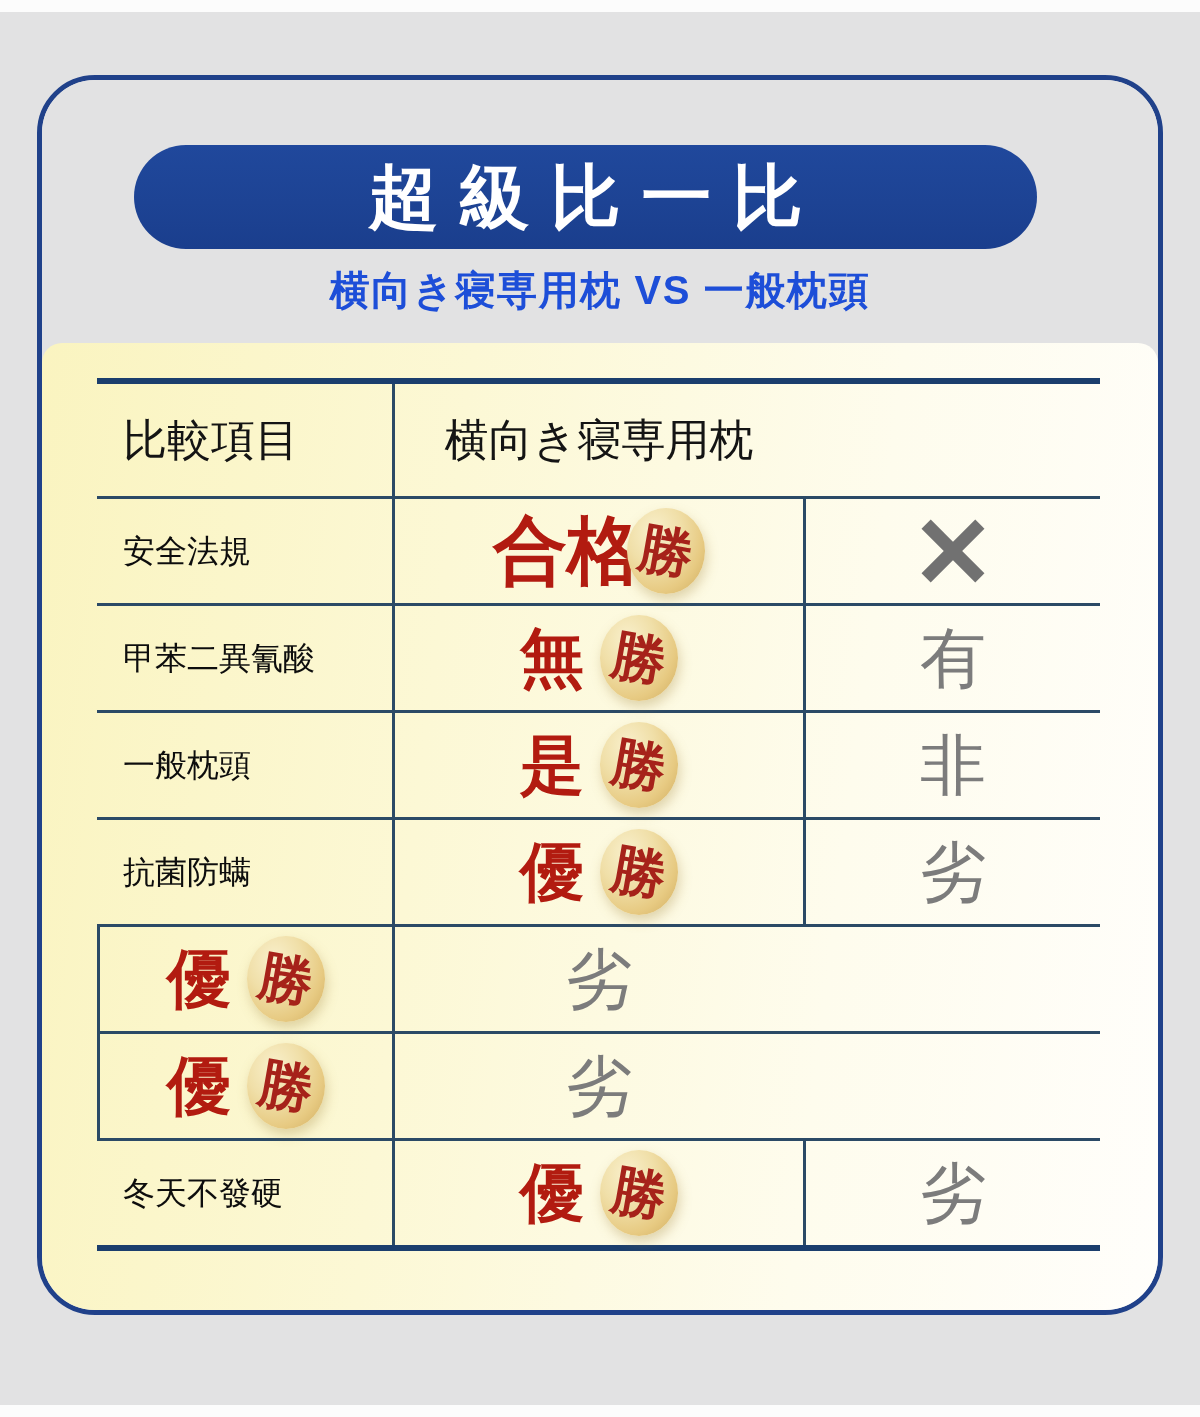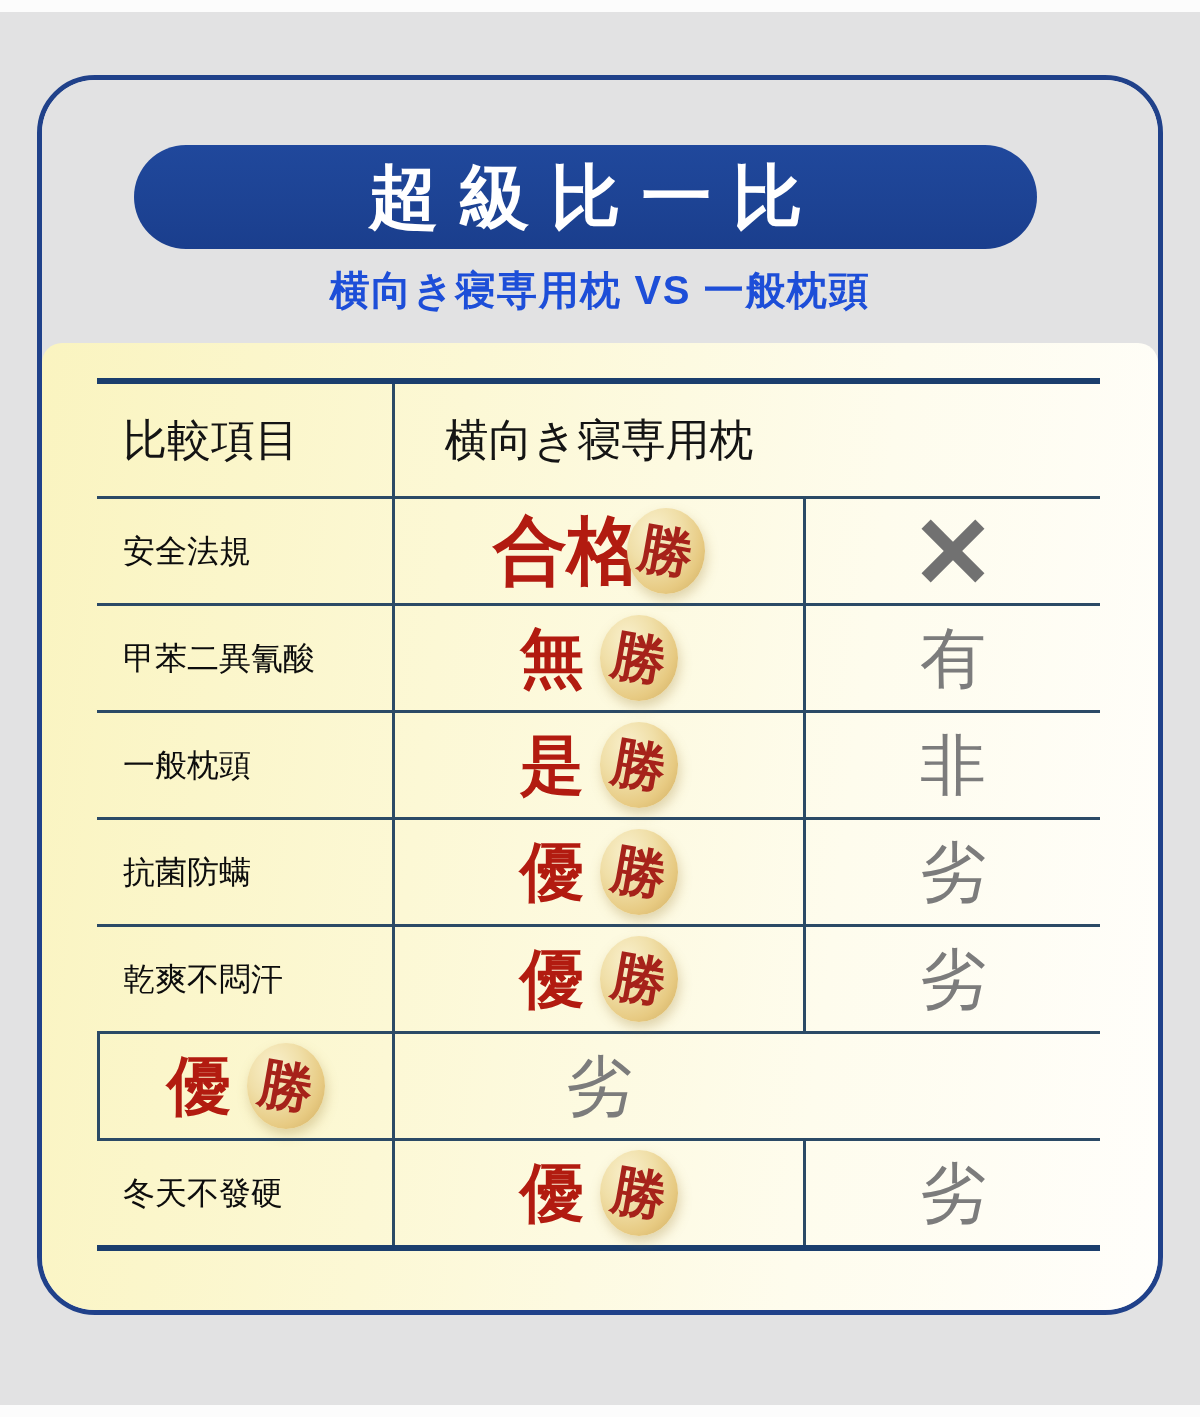--- a/index.html
+++ b/index.html
@@ -187,23 +187,20 @@
       <span class="badge">
         <span class="badge-ch">勝</span>
       </span>
     </div>
     <div class="cell last">
       <span class="lose-text">劣</span>
     </div>
   </div>
 
   <div class="t-row">
-    <div class="cell first">
-      <span class="row-label">乾爽不悶汗</span>
-    </div>
     <div class="cell mid">
       <span class="win-text">優</span>
       <span class="badge">
         <span class="badge-ch">勝</span>
       </span>
     </div>
     <div class="cell last">
       <span class="lose-text">劣</span>
     </div>
   </div>

